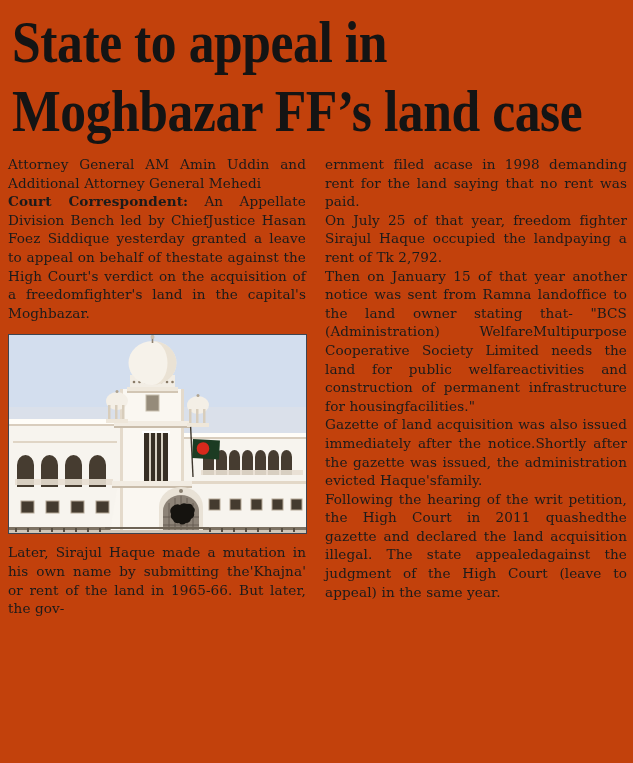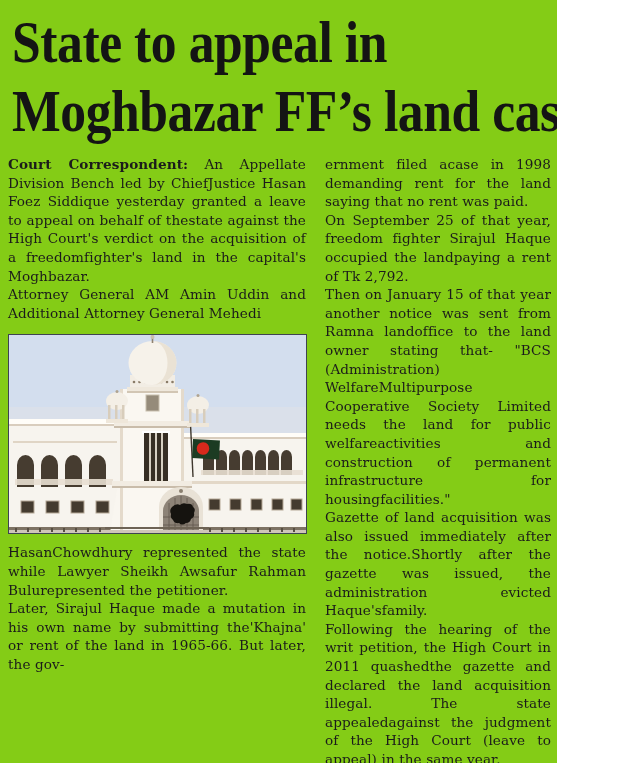--- a/index.html
+++ b/index.html
@@ -1,18 +1,18 @@
 <!DOCTYPE html>
 <html><head>
 <meta charset="utf-8">
 <style>
   html,body{margin:0;padding:0;background:#ffffff;}
   .page{
-    width:557px;height:763px;overflow:hidden;position:relative;
-    background:#84cc16;color:#1b1b1b;
+    width:633px;height:763px;overflow:hidden;position:relative;
+    background:#c2410c;color:#1b1b1b;
     font-family:"DejaVu Serif", serif;
   }
   .headline{
     margin:0;padding:8px 0 0 12px;
     font-family:"Liberation Serif", serif;
     font-weight:bold;color:#141414;
   }
   .headline .hl{
     display:block;white-space:nowrap;
     font-size:60px;line-height:69px;letter-spacing:-0.5px;
@@ -46,22 +46,22 @@
 <div class="page">
 
   <h1 class="headline">
     <span class="hl">State to appeal in</span>
     <span class="hl">Moghbazar FF’s land case</span>
   </h1>
 
   <div class="columns">
 
     <div class="col col-left">
+      <p>Attorney General AM Amin Uddin and Additional Attorney General Mehedi</p>
       <p><span class="lead">Court Correspondent:</span><span> An Appellate Division Bench led by ChiefJustice Hasan Foez Siddique yesterday granted a leave to appeal on behalf of thestate against the High Court's verdict on the acquisition of a freedomfighter's land in the capital's Moghbazar.</span></p>
-      <p>Attorney General AM Amin Uddin and Additional Attorney General Mehedi</p>
 
       <div class="photo-wrap">
         <svg viewBox="0 0 297 198" width="297" height="198" xmlns="http://www.w3.org/2000/svg">
 
           <rect x="0" y="0" width="297" height="198" fill="#d3deee"></rect>
           <rect x="0" y="72" width="297" height="55" fill="#e9e6e1" opacity="0.35"></rect>
 
           <g>
             <rect x="0" y="84" width="115" height="114" fill="#f7f4ee"></rect>
             <rect x="0" y="84" width="115" height="5" fill="#fffdf8"></rect>
@@ -200,26 +200,25 @@
                 <rect x="236" y="193" width="2" height="4"></rect>
               <rect x="248" y="193" width="2" height="4"></rect>
                 <rect x="260" y="193" width="2" height="4"></rect>
               <rect x="272" y="193" width="2" height="4"></rect>
                 <rect x="284" y="193" width="2" height="4"></rect>
             </g>
           </g>
         </svg>
       </div>
 
-      <p>HasanChowdhury represented the state while Lawyer Sheikh Awsafur Rahman Bulurepresented the petitioner.</p>
       <p>Later, Sirajul Haque made a mutation in his own name by submitting the'Khajna' or rent of the land in 1965-66. But later, the gov-</p>
     </div>
 
     <div class="col col-right">
       <p>ernment filed acase in 1998 demanding rent for the land saying that no rent was paid.</p>
-      <p>On September 25 of that year, freedom fighter Sirajul Haque occupied the landpaying a rent of Tk 2,792.</p>
+      <p>On July 25 of that year, freedom fighter Sirajul Haque occupied the landpaying a rent of Tk 2,792.</p>
       <p>Then on January 15 of that year another notice was sent from Ramna landoffice to the land owner stating that- "BCS (Administration) WelfareMultipurpose Cooperative Society Limited needs the land for public welfareactivities and construction of permanent infrastructure for housingfacilities."</p>
       <p>Gazette of land acquisition was also issued immediately after the notice.Shortly after the gazette was issued, the administration evicted Haque'sfamily.</p>
       <p>Following the hearing of the writ petition, the High Court in 2011 quashedthe gazette and declared the land acquisition illegal. The state appealedagainst the judgment of the High Court (leave to appeal) in the same year.</p>
     </div>
 
   </div>
 </div>
 
 </body></html>

